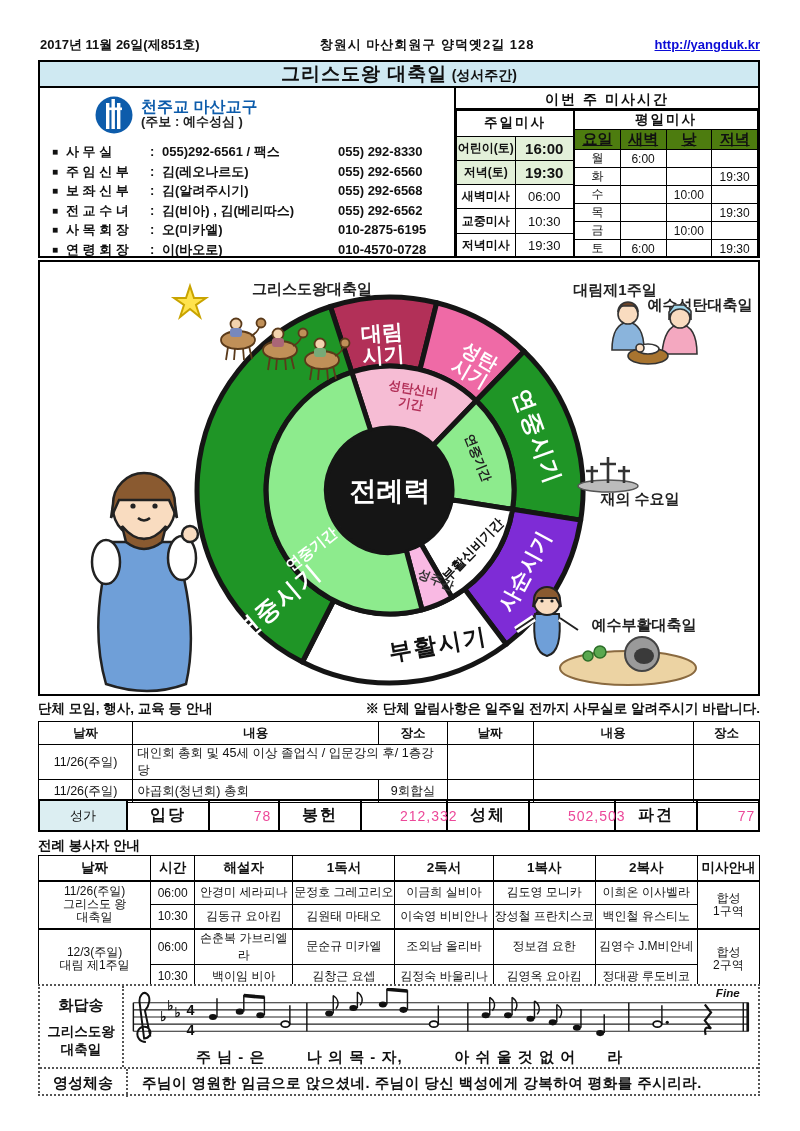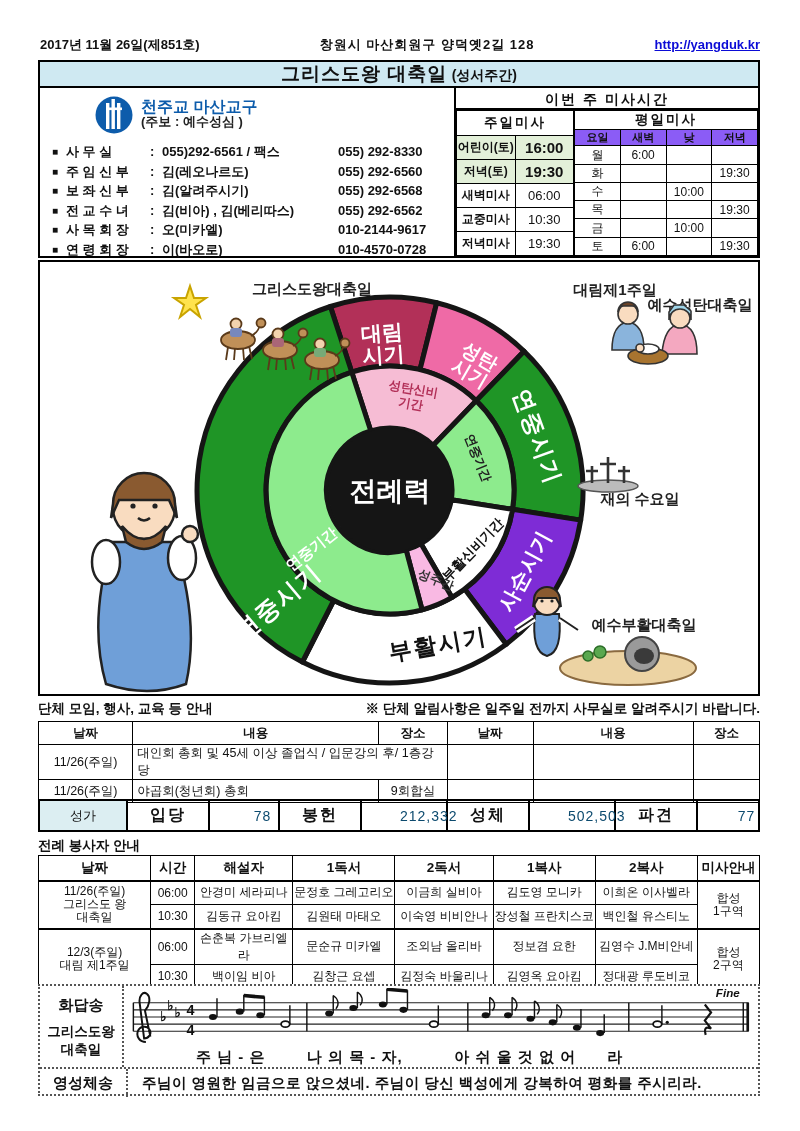--- a/index.html
+++ b/index.html
@@ -47,40 +47,40 @@
   .mt-body td, .mt-body th { border:1px solid #000; text-align:center; padding:0; }
   .mt-sun { width:118px; }
   .mt-sun th { font-size:13.5px; letter-spacing:2px; }
   .mt-sun td.lbl { font-size:12px; font-weight:bold; }
   .mt-sun td.tm  { font-size:13px; }
   .mt-sun tr.hl td { background:#e3f0d9; }
   .mt-sun tr.hl td.tm { font-size:15px; font-weight:bold; }
   .mt-week { width:184px; }
   .mt-week th { font-size:13.5px; letter-spacing:2px; }
   .mt-week td { font-size:12px; }
-  .mt-week tr.dayhdr td { background:#8b5cf6; font-weight:bold; font-size:11px; }
+  .mt-week tr.dayhdr td { background:#4d7c0f; font-weight:bold; font-size:15px;text-decoration:underline; }
 
   
   .wheelbox { top:260px; left:38px; width:722px; height:436px; border:2px solid #000; overflow:hidden; }
 
   
   .events-head { top:700px; left:38px; width:722px; display:flex; justify-content:space-between;
                  font-size:13.5px; font-weight:bold; }
   .events-table { top:721px; left:38px; }
   .events-table table { width:722px; table-layout:fixed; }
   .events-table th, .events-table td { border:1px solid #000; height:23px; font-size:12.5px; padding:0 4px; }
   .events-table th { font-weight:bold; }
   .events-table td.ctr { text-align:center; }
 
   
   .hymnrow { top:799px; left:38px; }
   .hymnrow table { width:722px; table-layout:fixed; }
   .hymnrow td { border:2px solid #000; height:31px; text-align:center; }
   .hymnrow td.hname { font-size:16px; font-weight:bold; letter-spacing:2px; }
-  .hymnrow td.hno { font-size:14px; letter-spacing:1px; color:#0c4a6e;padding-left:38px; }
+  .hymnrow td.hno { font-size:14px; letter-spacing:1px; color:#ec4899;padding-left:38px; }
   .hymnrow td.hlabel { background:#dceef2; font-size:13px; }
 
   
   .servers-head { top:837px; left:38px; font-size:13.5px; font-weight:bold; }
   .servers-table { top:855px; left:38px; }
   .servers-table table { width:722px; table-layout:fixed; }
   .servers-table th, .servers-table td { border:1px solid #000; text-align:center; font-size:12px; padding:0; }
   .servers-table th { font-size:13.5px; font-weight:bold; height:25px; }
   .servers-table td { height:24px; }
   .servers-table .grp-top td { border-top:2px solid #000; }
@@ -159,21 +159,21 @@
         <span class="c-label">전 교 수 녀</span>
           <span class="c-colon">:</span>
         <span class="c-value">김(비아) , 김(베리따스)</span>
         <span class="c-phone">055) 292-6562</span>
       </div>
       <div class="c-row">
         <span class="c-bullet">■</span>
         <span class="c-label">사 목 회 장</span>
           <span class="c-colon">:</span>
         <span class="c-value">오(미카엘)</span>
-        <span class="c-phone">010-2144-9617</span>
+        <span class="c-phone">010-2875-6195</span>
       </div>
       <div class="c-row">
         <span class="c-bullet">■</span>
         <span class="c-label">연 령 회 장</span>
           <span class="c-colon">:</span>
         <span class="c-value">이(바오로)</span>
         <span class="c-phone">010-4570-0728</span>
       </div>
     </div>
   </div>

